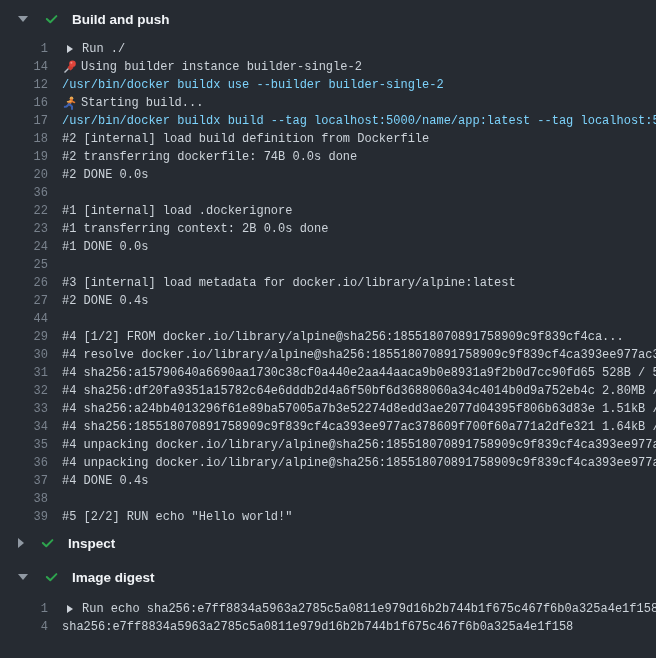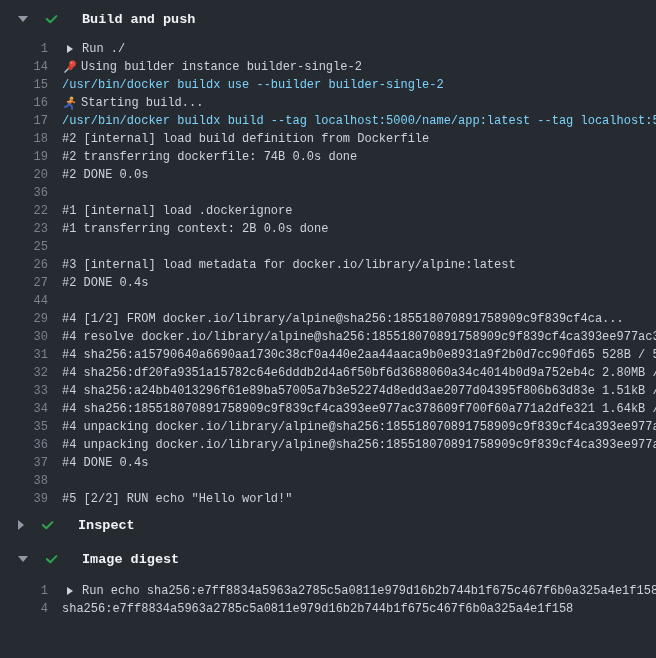--- a/index.html
+++ b/index.html
@@ -17,22 +17,22 @@
   .chev.down{
     border-left:5px solid transparent;border-right:5px solid transparent;
     border-top:6px solid #9099a3;
   }
   .chev.right{
     border-top:5px solid transparent;border-bottom:5px solid transparent;
     border-left:6px solid #9099a3;
   }
   .check{margin-left:16px;flex:none;}
   .step-title{
-    margin-left:23px;
-    font-family:Liberation Mono, monospace;
+    margin-left:13px;
+    font-family:Liberation Sans, sans-serif;
     font-weight:bold;font-size:13.5px;color:#f0f3f6;
   }
   .step-lines{margin-top:8px;}
   .step-lines.digest{margin-top:10px;}
   .log-line{
     display:flex;align-items:center;height:18px;font-size:12px;line-height:18px;
     white-space:pre;
   }
   .ln{
     flex:none;width:48px;text-align:right;color:#79828d;cursor:pointer;
@@ -72,21 +72,21 @@
     <span class="ln">14</span>
     <span class="lt"><span class="line-icon"><svg class="emoji" viewBox="0 0 18 14">
                 <line x1="2.5" y1="12.5" x2="7.5" y2="7.5" stroke="#b9bfc7" stroke-width="1.4"></line>
                 <rect x="6.2" y="5.2" width="4.6" height="4.6" rx="1" transform="rotate(45 8.5 7.5)" fill="#c93c32"></rect>
                 <circle cx="10.5" cy="3.8" r="3.3" fill="#e0443a"></circle>
                 <circle cx="9.4" cy="2.8" r="1" fill="#f08a81"></circle>
               </svg></span><span class="txt">Using builder instance builder-single-2</span></span>
   </div>
 
   <div class="log-line command">
-    <span class="ln">15</span>
+    <span class="ln">12</span>
     <span class="lt"><span class="txt">/usr/bin/docker buildx use --builder builder-single-2</span></span>
   </div>
 
   <div class="log-line">
     <span class="ln">16</span>
     <span class="lt"><span class="line-icon"><svg class="emoji" viewBox="0 0 18 14">
                 <circle cx="9.5" cy="2.3" r="1.8" fill="#e8a852"></circle>
                 <path d="M9.2 4.2 L7.2 8" stroke="#e2762d" stroke-width="3" stroke-linecap="round"></path>
                 <path d="M9.5 5 L12.5 6.5" stroke="#e2762d" stroke-width="1.6" stroke-linecap="round"></path>
                 <path d="M8.8 5.2 L5.6 5.8" stroke="#e8a852" stroke-width="1.6" stroke-linecap="round"></path>
@@ -123,20 +123,24 @@
   <div class="log-line">
     <span class="ln">22</span>
     <span class="lt"><span class="txt">#1 [internal] load .dockerignore</span></span>
   </div>
 
   <div class="log-line">
     <span class="ln">23</span>
     <span class="lt"><span class="txt">#1 transferring context: 2B 0.0s done</span></span>
   </div>
 
+  <div class="log-line">
+    <span class="ln">24</span>
+    <span class="lt"><span class="txt">#1 DONE 0.0s</span></span>
+  </div>
 
   <div class="log-line">
     <span class="ln">25</span>
     <span class="lt"><span class="txt"></span></span>
   </div>
 
   <div class="log-line">
     <span class="ln">26</span>
     <span class="lt"><span class="txt">#3 [internal] load metadata for docker.io/library/alpine:latest</span></span>
   </div>

